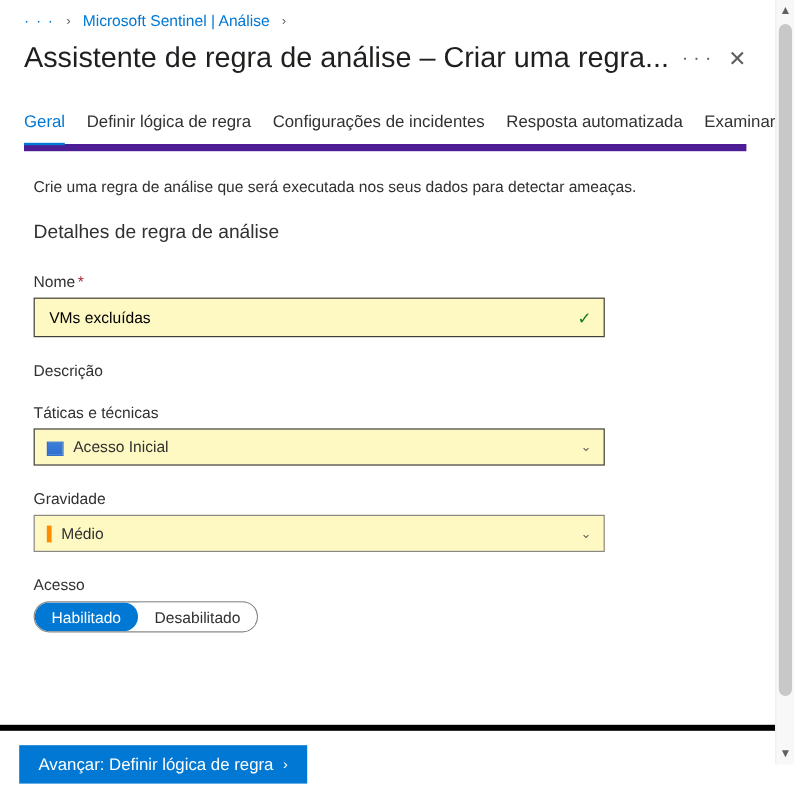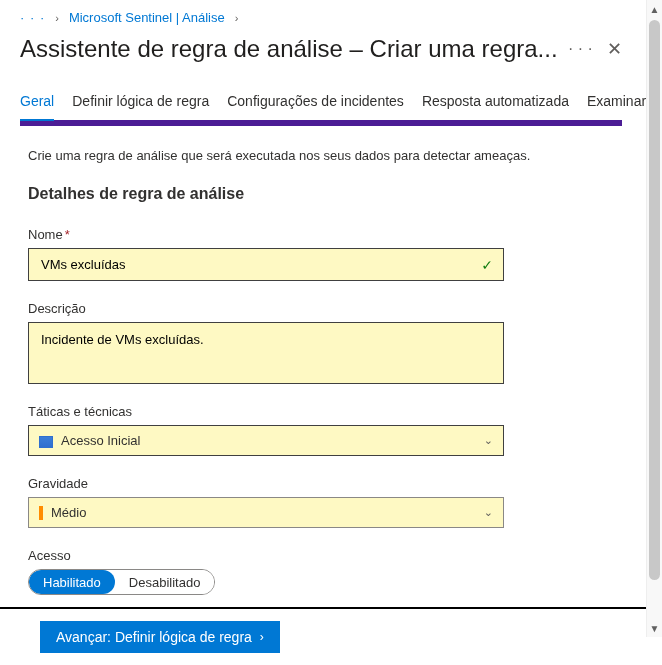--- a/index.html
+++ b/index.html
@@ -15,42 +15,42 @@
   .breadcrumb .dots { color:#0078d4; letter-spacing:1px; }
   .breadcrumb .chev { color:#605e5c; font-size:11px; }
   .title-row { display:flex; align-items:center; justify-content: space-between; margin-top: 10px; }
   h1 { font-size: 24px; font-weight: 400; margin: 0; color:#201f1e; }
   .title-actions { display:flex; align-items:center; gap: 14px; color:#605e5c; }
   .tabs { display:flex; gap: 18px; margin-top: 24px; border-bottom: 6px solid #4c1d95; font-size: 14px; }
   .tab { padding: 6px 0 10px 0; color:#323130; cursor:pointer; white-space: nowrap; }
   .tab.active { color:#0078d4; border-bottom: 2px solid #0078d4; margin-bottom: -1px; font-weight:400; }
   .body { padding: 22px 24px 10px 28px; margin-right:16px; overflow:hidden; flex: 1 1 auto; }
   .intro { font-size: 13px; color:#323130; margin-bottom: 22px; }
-  h2 { font-size: 16px; font-weight: 700; margin: 0 0 24px 0; }
+  h2 { font-size: 16px; font-weight: 400; margin: 0 0 24px 0; }
   .field { margin-bottom: 20px; }
   .label { font-size: 13px; color:#323130; margin-bottom: 6px; display:flex; align-items:center; gap:2px; }
   .req { color:#a4262c; }
   .input, .select, .textarea {
     width: 476px; border: 1px solid #404040; background:#fef9c3; font-size:13px;
     padding: 7px 10px; display:flex; align-items:center; justify-content:space-between;
     color:#323130;
   }
   .input input { border:none; outline:none; font-size:13px; width: 440px; background:transparent; font-family:inherit; }
   .check { color:#107c10; font-size:14px; }
   .textarea { height: 62px; align-items:flex-start; }
   .textarea textarea { border:none; outline:none; resize:none; width:100%; height:100%; font-size:13px; font-family:inherit; background:transparent; }
   .select .sel-left { display:flex; align-items:flex-end; gap:8px; }
   .swatch { width:14px; height:12px; display:inline-block; }
   .swatch.blue { background:linear-gradient(#3b7dd8,#2f6fcf); border:1px solid #2f6fcf; }
   .swatch.orange { background:#ff8c00; width:4px; height:14px; }
   .chev-down { color:#605e5c; font-size:11px; }
   .toggle-group { display:inline-flex; border:1px solid #8a8886; border-radius: 18px; overflow:hidden; height: 26px; }
   .toggle-opt { padding: 3px 14px; font-size:13px; display:flex; align-items:center; cursor:pointer; background:#fff; color:#323130; }
   .toggle-opt.on { background:#0078d4; color:#fff; border-radius: 14px; }
-  .footer { border-top:2px solid #000000; padding: 12px 0 12px 40px; margin-right:16px; }
+  .footer { border-top:5px solid #000000; padding: 12px 0 12px 16px; margin-right:16px; }
   .next-btn { background:#0078d4; color:#fff; border:none; font-size:14px; padding: 8px 16px; cursor:pointer; display:inline-flex; align-items:center; gap:8px; }
   .next-btn .arrow { font-size:12px; }
 </style>
 </head>
 <body>
 
 <div class="page">
   <div class="content-wrap">
     <div class="breadcrumb">
       <span class="dots">· · ·</span>
@@ -86,23 +86,20 @@
       <div class="input">
         <input type="text" value="VMs excluídas" style="">
         <span class="check">✓</span>
       </div>
     </div>
 
     <div class="field">
       <div class="label">
           <span>Descrição</span>
         </div>
-      <div class="textarea">
-        <textarea style="">Incidente de VMs excluídas.</textarea>
-      </div>
     </div>
 
     <div class="field">
       <div class="label">
           <span>Táticas e técnicas</span>
         </div>
       <div class="select">
         <span class="sel-left">
           <span class="swatch blue"></span>
           <span>Acesso Inicial</span>

